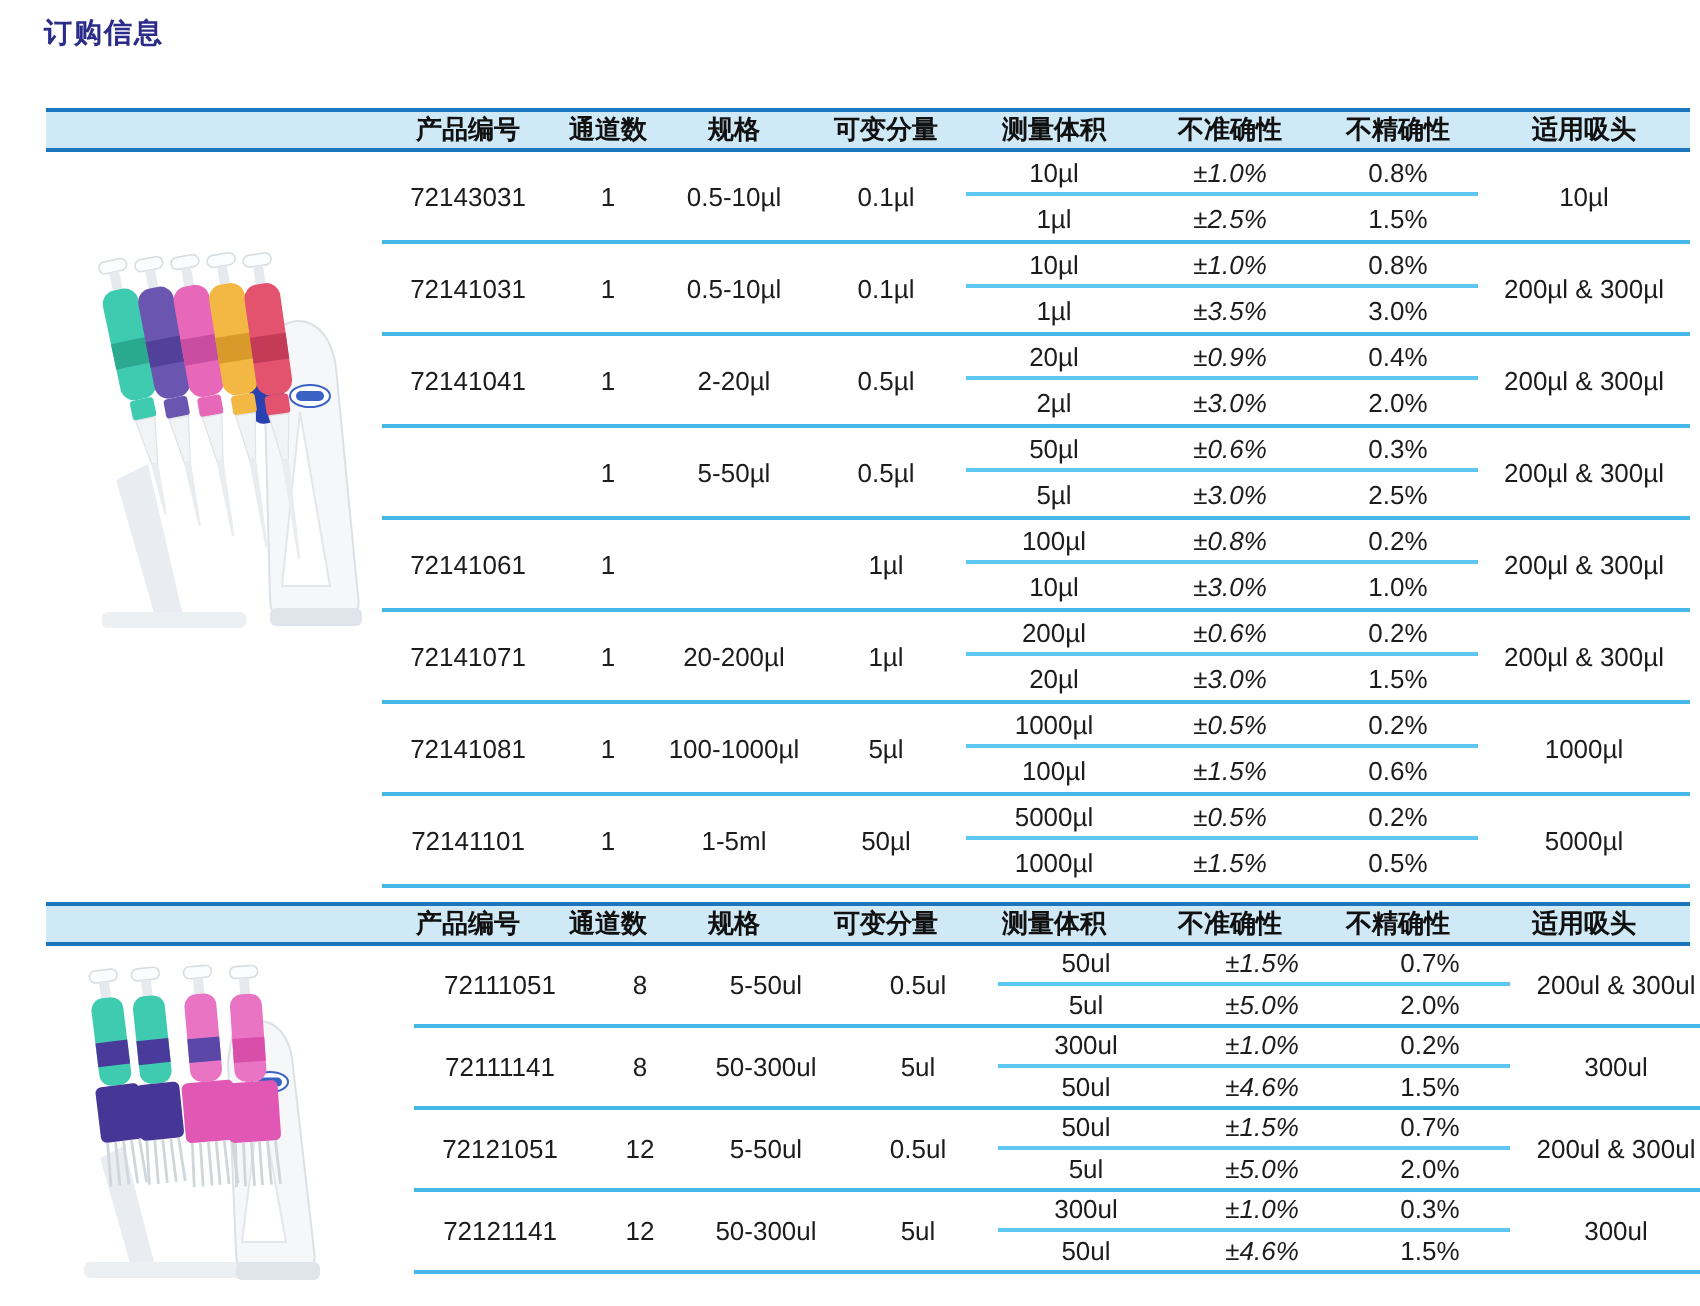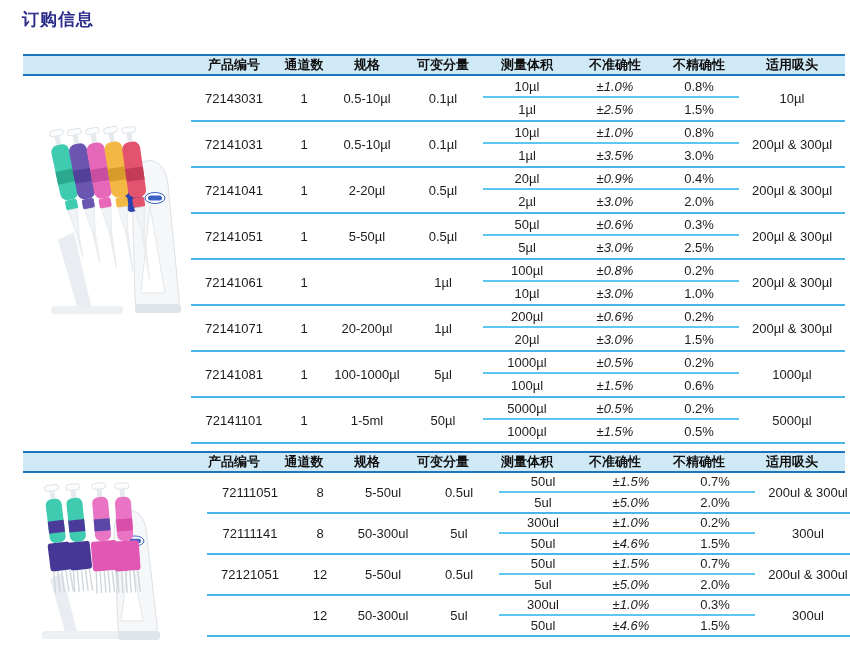--- a/index.html
+++ b/index.html
@@ -6,21 +6,21 @@
     --title-text:#2b2b8a;
     --header-background:#cfe9f6;
     --header-border:#1b76bd;
     --row-divider:#45b7e9;
     --sub-divider:#5ec6f2;
     --body-text:#1c1c1c;
   }
   *{margin:0;padding:0;box-sizing:border-box;}
   body{background:#ffffff;font-family:"Liberation Sans","DejaVu Sans",sans-serif;}
   .page{position:relative;width:850px;height:653px;background:#ffffff;overflow:hidden;}
-  .page-title{position:absolute;left:22px;top:8px;font-size:17px;font-weight:700;color:var(--title-text);letter-spacing:1px;}
+  .page-title{position:absolute;left:22px;top:8px;font-size:14px;font-weight:700;color:var(--title-text);letter-spacing:1px;}
 
   .otable{position:absolute;left:23px;width:822px;}
   .t1{top:54px;}
   .t2{top:451px;}
 
   .thead{display:flex;height:22px;background:var(--header-background);
          border-top:2px solid var(--header-border);border-bottom:2px solid var(--header-border);}
   .row-spacer{width:168px;flex:0 0 168px;}
   .thead-content,.row-content{display:grid;grid-template-columns:86px 54px 72px 80px 88px 88px 80px 106px;flex:1;}
   .hcell{display:flex;align-items:center;justify-content:center;font-size:13px;font-weight:700;color:#111;}
@@ -115,21 +115,20 @@
             <div class="cell c8">200µl &amp; 300µl</div>
             <div class="cell c5 s2">2µl</div>
             <div class="cell c6 s2">±3.0%</div>
             <div class="cell c7 s2">2.0%</div>
           </div>
         </div>
 
         <div class="prow">
           <div class="row-spacer"></div>
           <div class="row-content">
-            <div class="cell c1">72141051</div>
             <div class="cell c2">1</div>
             <div class="cell c3">5-50µl</div>
             <div class="cell c4">0.5µl</div>
             <div class="cell c5 s1">50µl</div>
             <div class="cell c6 s1">±0.6%</div>
             <div class="cell c7 s1">0.3%</div>
             <div class="cell c8">200µl &amp; 300µl</div>
             <div class="cell c5 s2">5µl</div>
             <div class="cell c6 s2">±3.0%</div>
             <div class="cell c7 s2">2.5%</div>
@@ -268,20 +267,21 @@
             <div class="cell c8">200ul &amp; 300ul</div>
             <div class="cell c5 s2">5ul</div>
             <div class="cell c6 s2">±5.0%</div>
             <div class="cell c7 s2">2.0%</div>
           </div>
         </div>
 
         <div class="prow">
           <div class="row-spacer"></div>
           <div class="row-content">
+            <div class="cell c1">72121141</div>
             <div class="cell c2">12</div>
             <div class="cell c3">50-300ul</div>
             <div class="cell c4">5ul</div>
             <div class="cell c5 s1">300ul</div>
             <div class="cell c6 s1">±1.0%</div>
             <div class="cell c7 s1">0.3%</div>
             <div class="cell c8">300ul</div>
             <div class="cell c5 s2">50ul</div>
             <div class="cell c6 s2">±4.6%</div>
             <div class="cell c7 s2">1.5%</div>

